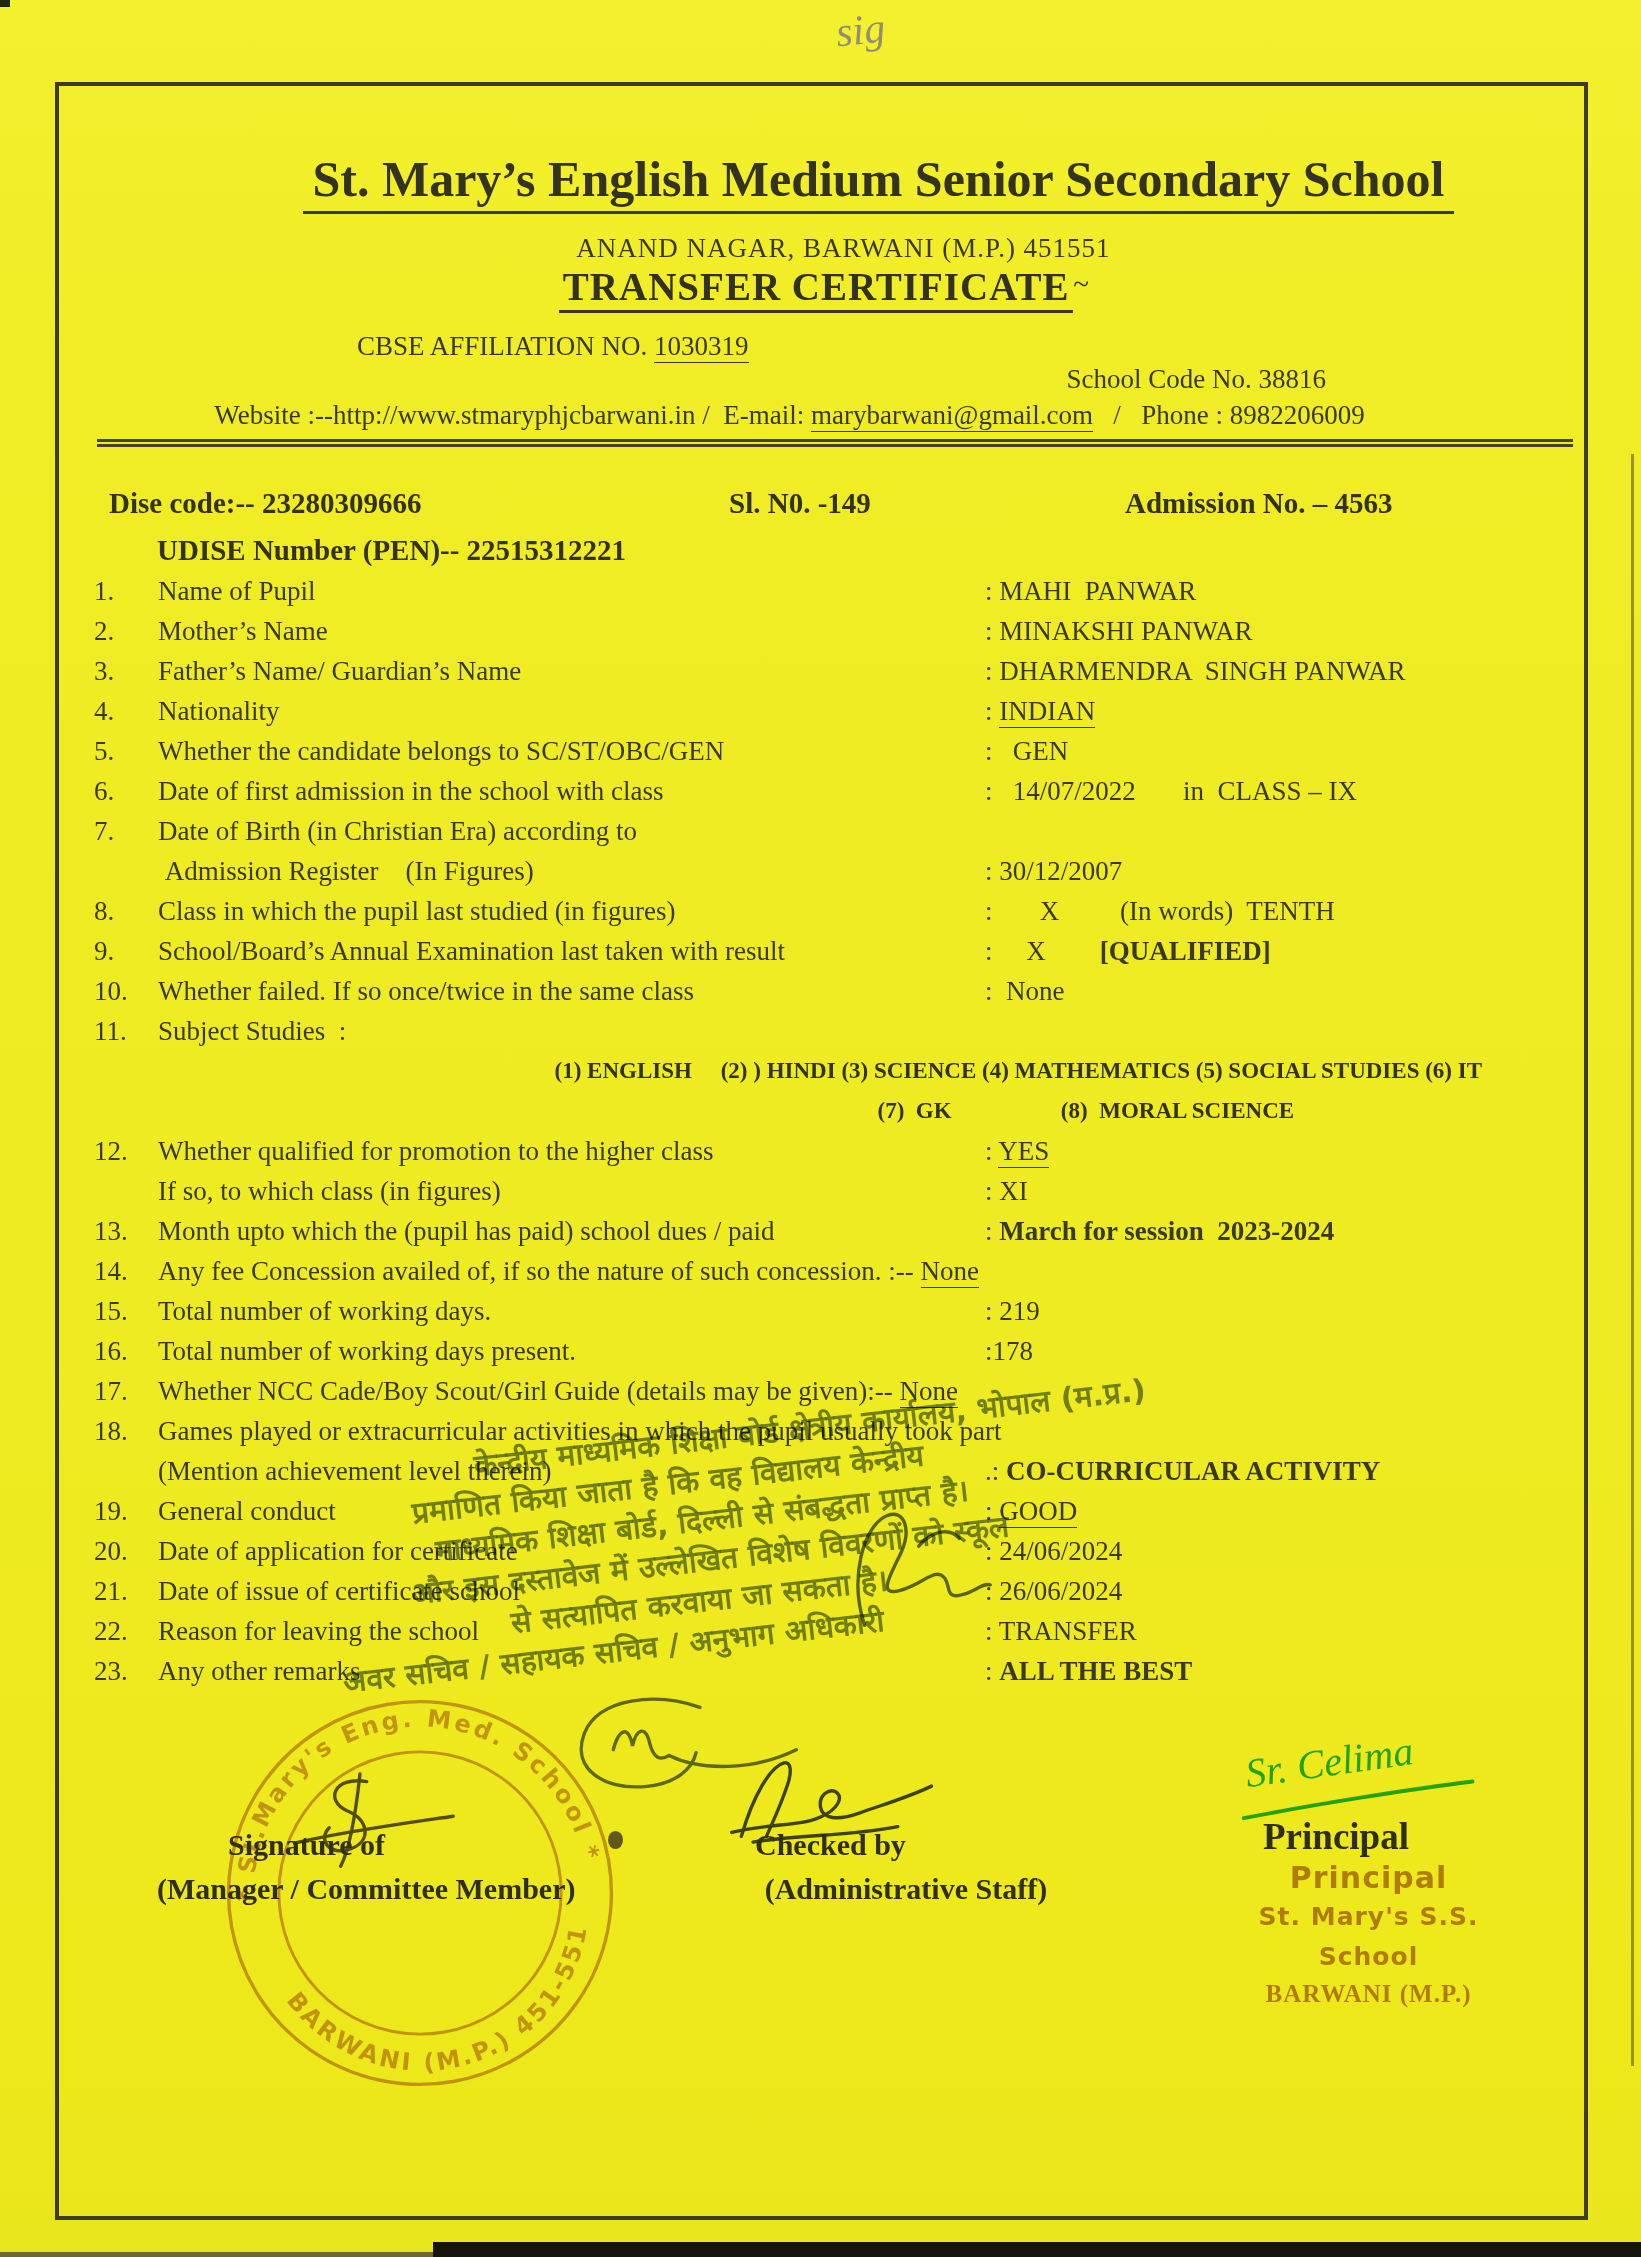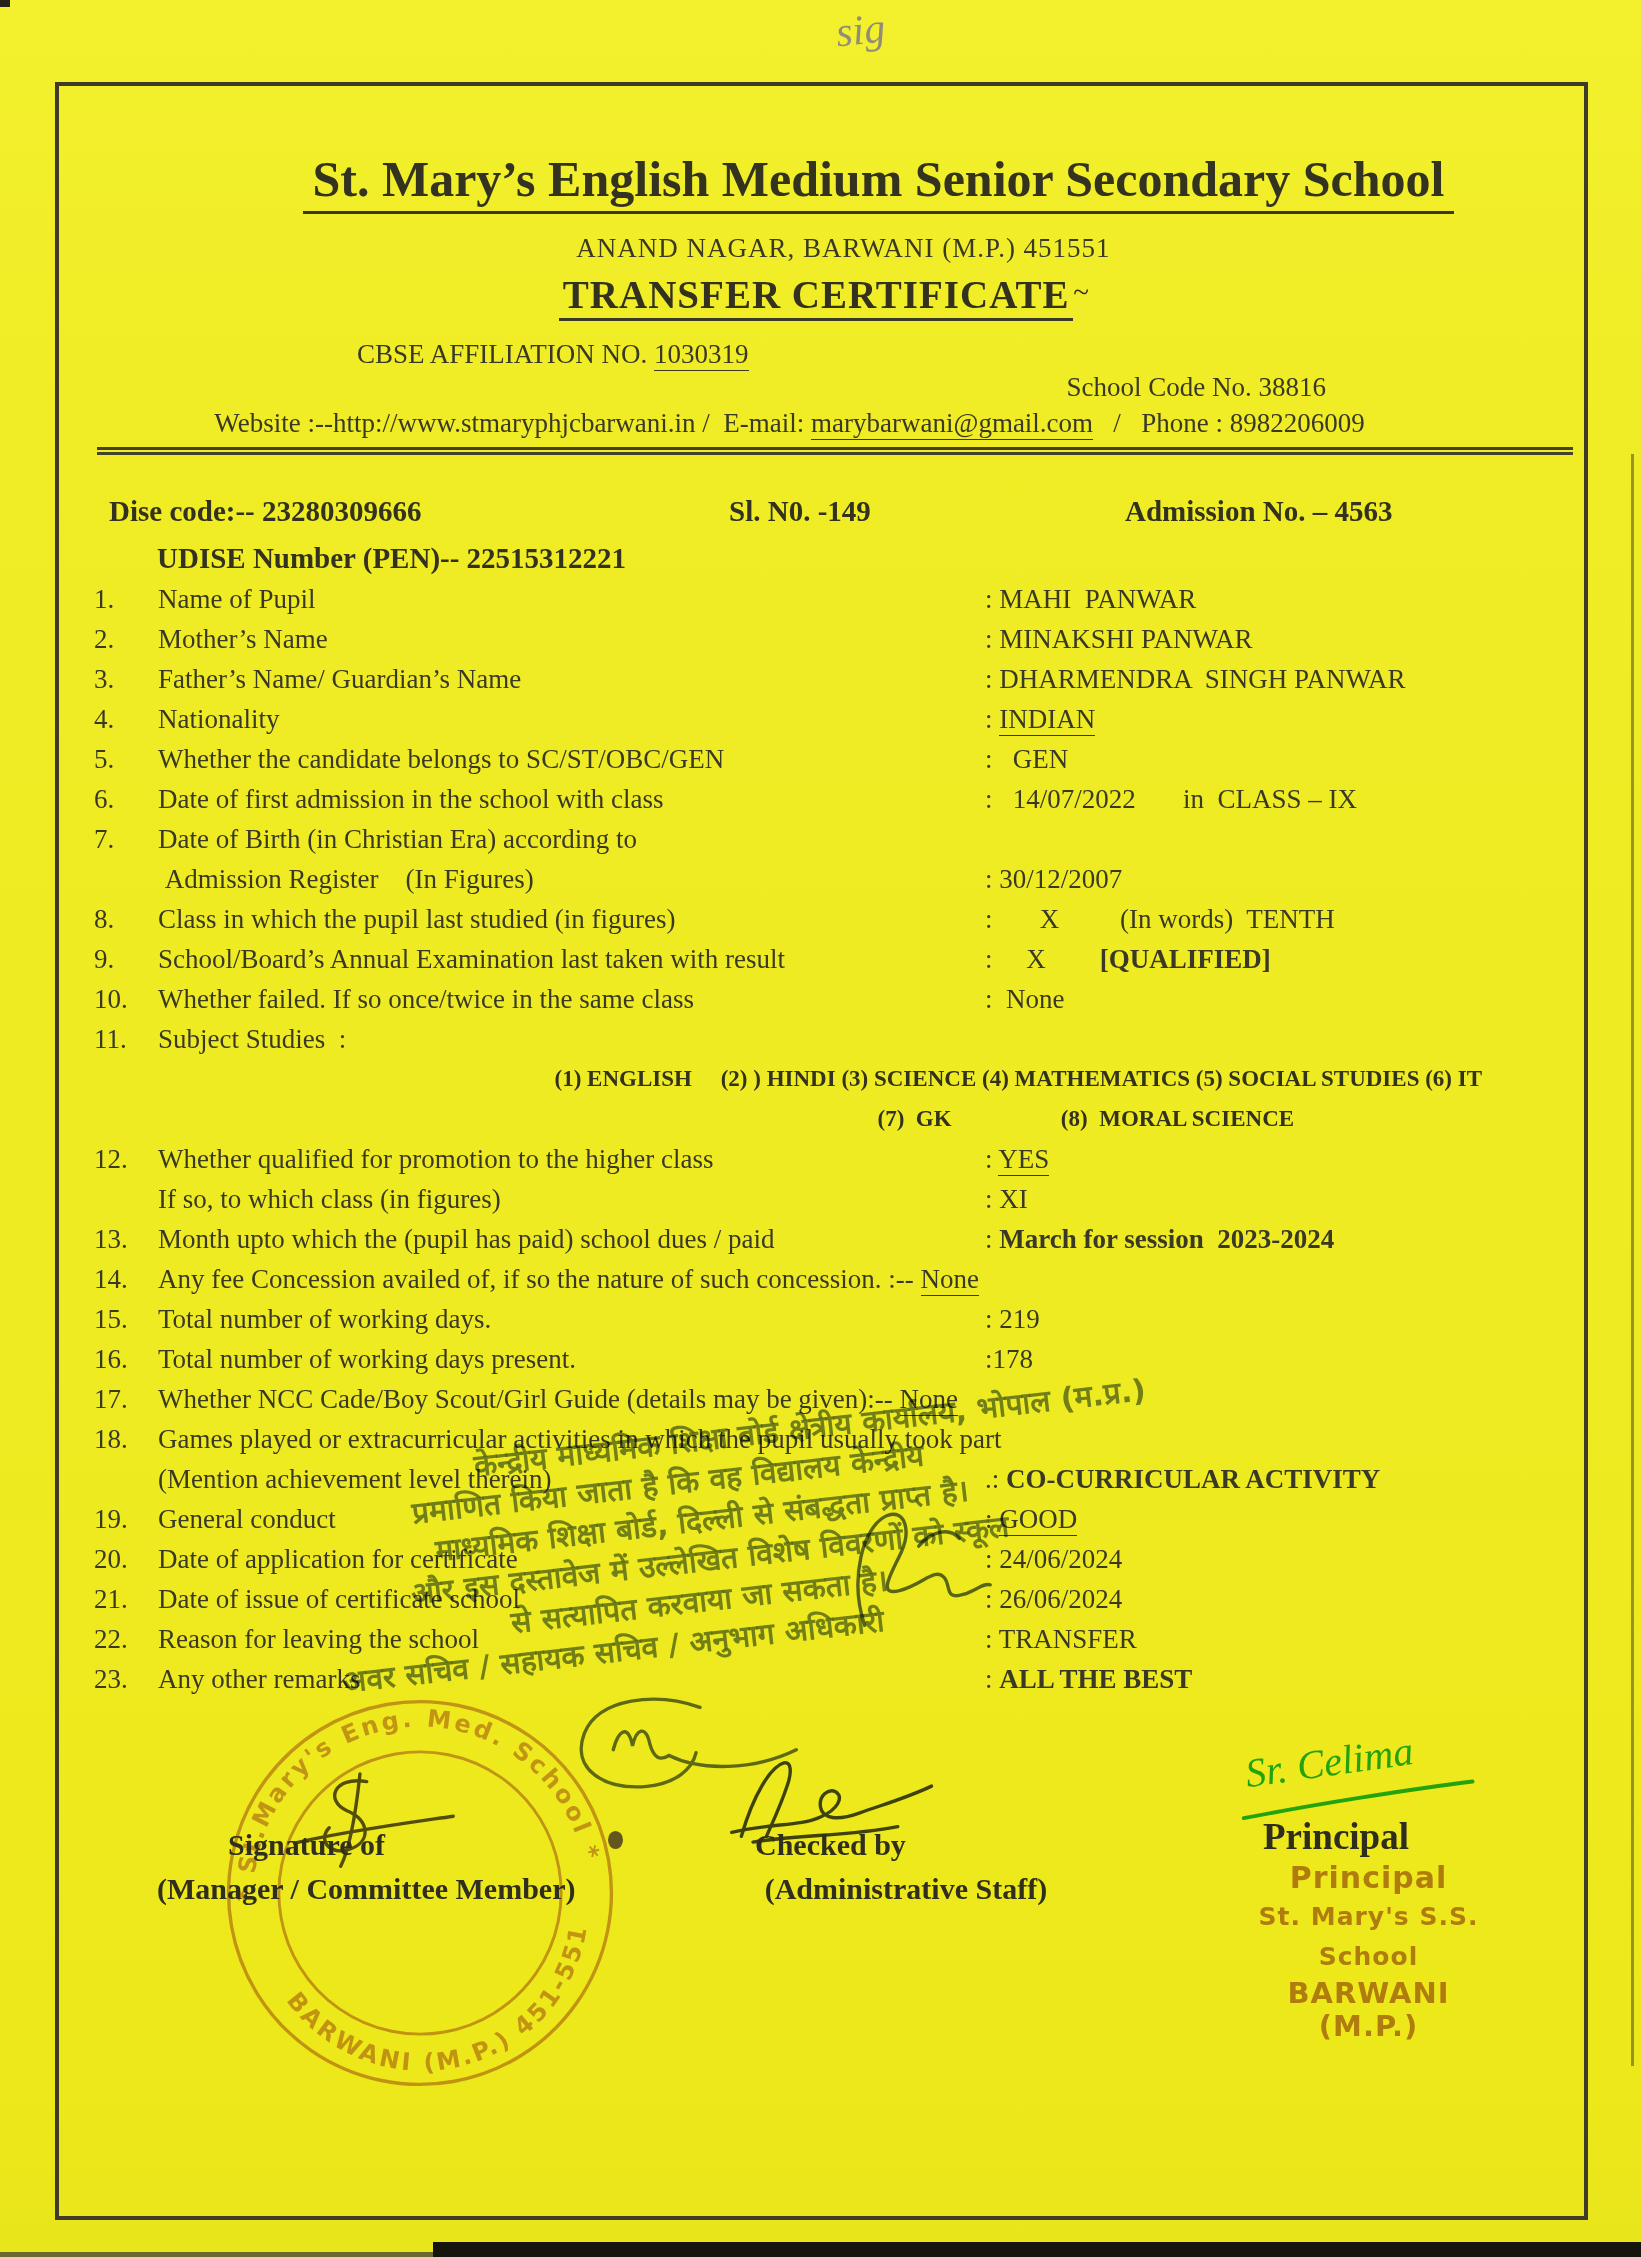--- a/index.html
+++ b/index.html
@@ -7,21 +7,21 @@
          background:linear-gradient(180deg,#f3f02e 0%,#f0ec25 18%,#efeb22 60%,#ece819 92%,#e9e51c 100%);
          font-family:"Liberation Serif","DejaVu Serif",serif;color:#3a3926;}
   .frame{position:absolute;left:55px;top:82px;right:53px;bottom:37px;border:4.8px solid #3e3c28;}
   .b{font-weight:700;}
   .u{border-bottom:1.9px solid #3a3926;padding-bottom:1px;}
 
   
   .school-name{margin-top:64px;text-align:center;padding-left:114px;font-size:50px;font-weight:700;color:#34331f;}
   .school-name span{border-bottom:3.9px solid #3b3926;padding:0 9.7px 3.9px;}
   .address{margin-top:25px;text-align:center;padding-left:44px;font-size:27px;letter-spacing:1px;}
-  .cert-title-row{margin-top:8px;text-align:center;font-size:39px;font-weight:700;letter-spacing:1px;color:#33321e;padding-left:6px;}
+  .cert-title-row{margin-top:0;text-align:center;font-size:39px;font-weight:700;letter-spacing:1px;color:#33321e;padding-left:6px;}
   .cert-title-row .t{border-bottom:3.9px solid #3b3926;padding:0 3.9px 1.9px;}
   .tilde{font-size:29px;font-weight:400;vertical-align:5.8px;}
   .aff-row{display:flex;margin-top:21px;font-size:27px;line-height:33px;flex-direction:column;}
   .aff{margin-left:298px;}
   .aff .u{border-bottom-width:1.9px;}
   .school-code{margin-left:auto;margin-right:258px;}
   .web-row{margin-top:2.9px;text-align:center;padding-right:64px;font-size:27px;line-height:33px;white-space:pre-wrap;}
   .dbl-rule{margin:6.8px 10.6px 0 38px;}
   .dbl-rule div{height:2.9px;background:#45432c;margin-bottom:2.9px;}
 
@@ -49,21 +49,21 @@
                font-family:"DejaVu Sans",sans-serif;font-weight:700;font-size:30px;line-height:40px;
                color:rgba(92,112,142,.82);mix-blend-mode:multiply;}
   .bs0{padding-left:164px;}.bs1{padding-left:97px;}.bs2{padding-left:116px;}
   .bs3{padding-left:87px;}.bs4{padding-left:183px;}.bs5{padding-left:9.7px;}
   .round-stamp{position:absolute;left:217px;top:1690px;mix-blend-mode:multiply;opacity:.75;transform:rotate(-10deg);}
   .principal-stamp{position:absolute;left:1238px;top:1858px;width:261px;text-align:center;
                    font-family:"DejaVu Sans",sans-serif;font-weight:700;color:#b5786a;letter-spacing:1px;
                    mix-blend-mode:multiply;opacity:.88;}
   .ps0{font-size:30px;line-height:39px;}
   .ps1{font-size:25px;line-height:40px;}
-  .ps2{font-size:29px;line-height:33px;}
+  .ps2{font-size:25px;line-height:33px;font-family:Liberation Serif, serif;}
   .sig-svg{position:absolute;mix-blend-mode:multiply;}
   .sig-top{position:absolute;left:836px;top:5.8px;font-size:42px;font-style:italic;color:#938c76;
            transform:rotate(-6deg);font-family:"Liberation Serif",serif;}
 
   
   .foot-left{position:absolute;left:157px;top:1825px;font-size:30px;font-weight:700;color:#302f1e;}
   .foot-left .l1{padding-left:71px;line-height:39px;}
   .foot-left .l2{margin-top:3.9px;line-height:41px;}
   .foot-center{position:absolute;left:755px;top:1825px;font-size:30px;font-weight:700;color:#302f1e;}
   .foot-center .l1{line-height:39px;}

